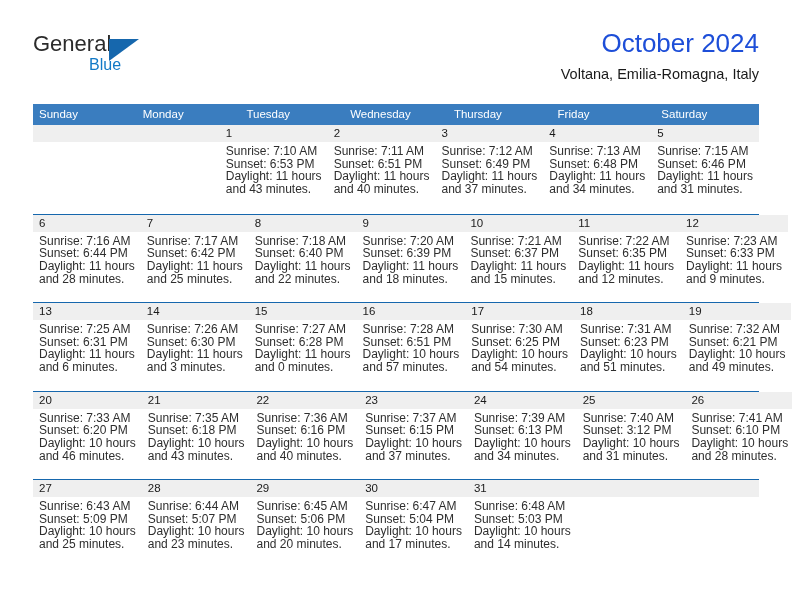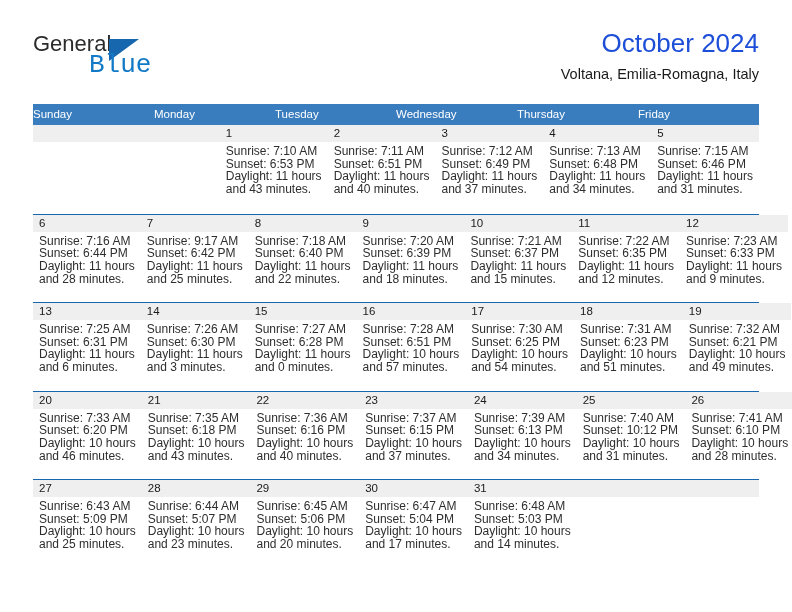--- a/index.html
+++ b/index.html
@@ -43,25 +43,24 @@
     font-size: 22px;
     color: #2b2b2b;
     letter-spacing: 0px;
     line-height: 24px;
     white-space: nowrap;
   }
   .logo-line2 {
     position: absolute;
     left: 56px;
     top: 21px;
-    font-size: 26px;
+    font-size: 16px;
     color: #1279c6;
     line-height: 24px;
     white-space: nowrap;
-    font-family: Liberation Mono, monospace;
   }
   .logo-tri {
     position: absolute;
     left: 76px;
     top: 7px;
     width: 0;
     height: 0;
     border-left: 30px solid #1667ad;
     border-bottom: 22px solid transparent;
   }
@@ -96,21 +95,21 @@
   .dow-row {
     display: flex;
     background: #3a7dbf;
     height: 21px;
   }
   .dow-cell {
     flex: 1 1 0;
     color: #ffffff;
     font-size: 11.5px;
     line-height: 21px;
-    padding-left: 0;
+    padding-left: 6px;
     box-sizing: border-box;
     white-space: nowrap;
   }
 
   .week {
     display: flex;
     border-top: 1.5px solid #1667ad;
     height: 88.5px;
     box-sizing: border-box;
   }
@@ -164,20 +163,21 @@
 
   <div class="calendar">
 
     <div class="dow-row">
       <div class="dow-cell">Sunday</div>
       <div class="dow-cell">Monday</div>
       <div class="dow-cell">Tuesday</div>
       <div class="dow-cell">Wednesday</div>
       <div class="dow-cell">Thursday</div>
       <div class="dow-cell">Friday</div>
+      <div class="dow-cell">Saturday</div>
     </div>
 
     <div class="week first">
       <div class="day-cell empty">
         <div class="day-num"></div>
 
       </div>
       <div class="day-cell empty">
         <div class="day-num"></div>
 
@@ -235,21 +235,21 @@
         <div class="day-body">
           <div>Sunrise: 7:16 AM</div>
           <div>Sunset: 6:44 PM</div>
           <div>Daylight: 11 hours</div>
           <div>and 28 minutes.</div>
         </div>
       </div>
       <div class="day-cell">
         <div class="day-num">7</div>
         <div class="day-body">
-          <div>Sunrise: 9:17 AM</div>
+          <div>Sunrise: 7:17 AM</div>
           <div>Sunset: 6:42 PM</div>
           <div>Daylight: 11 hours</div>
           <div>and 25 minutes.</div>
         </div>
       </div>
       <div class="day-cell">
         <div class="day-num">8</div>
         <div class="day-body">
           <div>Sunrise: 7:18 AM</div>
           <div>Sunset: 6:40 PM</div>
@@ -404,21 +404,21 @@
           <div>Sunrise: 7:39 AM</div>
           <div>Sunset: 6:13 PM</div>
           <div>Daylight: 10 hours</div>
           <div>and 34 minutes.</div>
         </div>
       </div>
       <div class="day-cell">
         <div class="day-num">25</div>
         <div class="day-body">
           <div>Sunrise: 7:40 AM</div>
-          <div>Sunset: 10:12 PM</div>
+          <div>Sunset: 3:12 PM</div>
           <div>Daylight: 10 hours</div>
           <div>and 31 minutes.</div>
         </div>
       </div>
       <div class="day-cell">
         <div class="day-num">26</div>
         <div class="day-body">
           <div>Sunrise: 7:41 AM</div>
           <div>Sunset: 6:10 PM</div>
           <div>Daylight: 10 hours</div>

